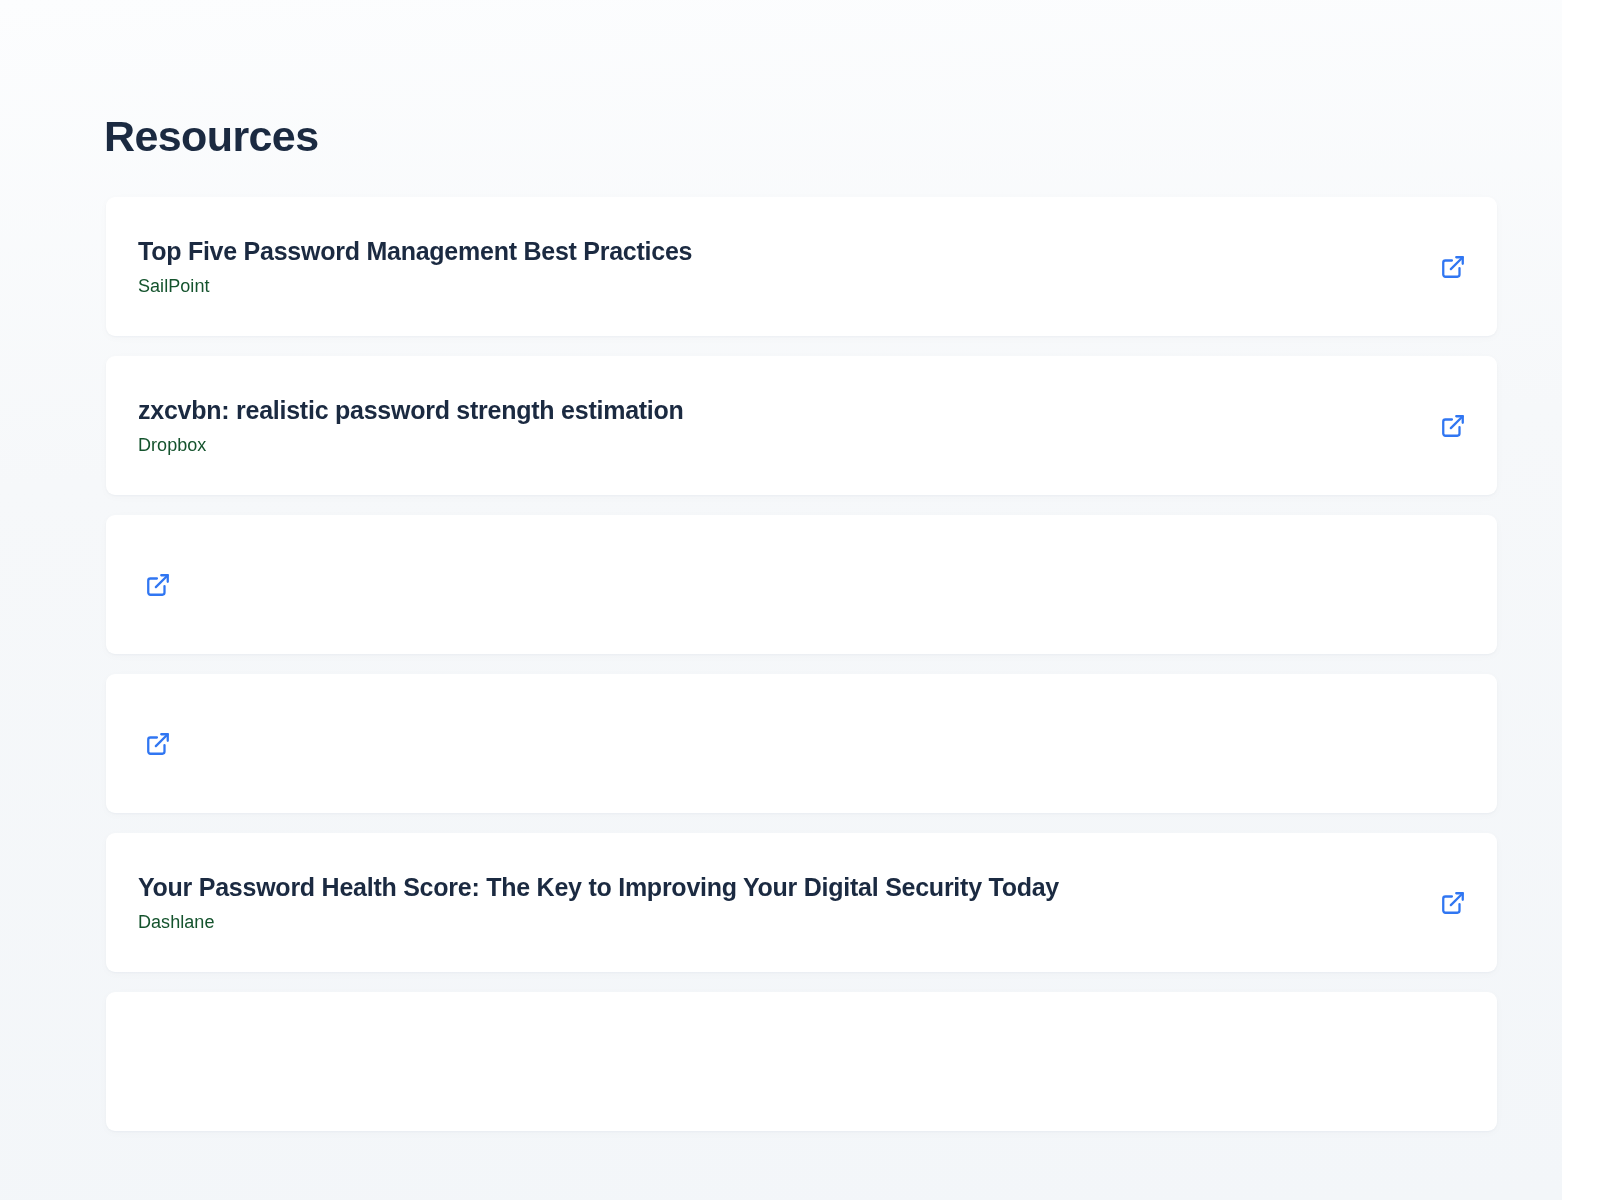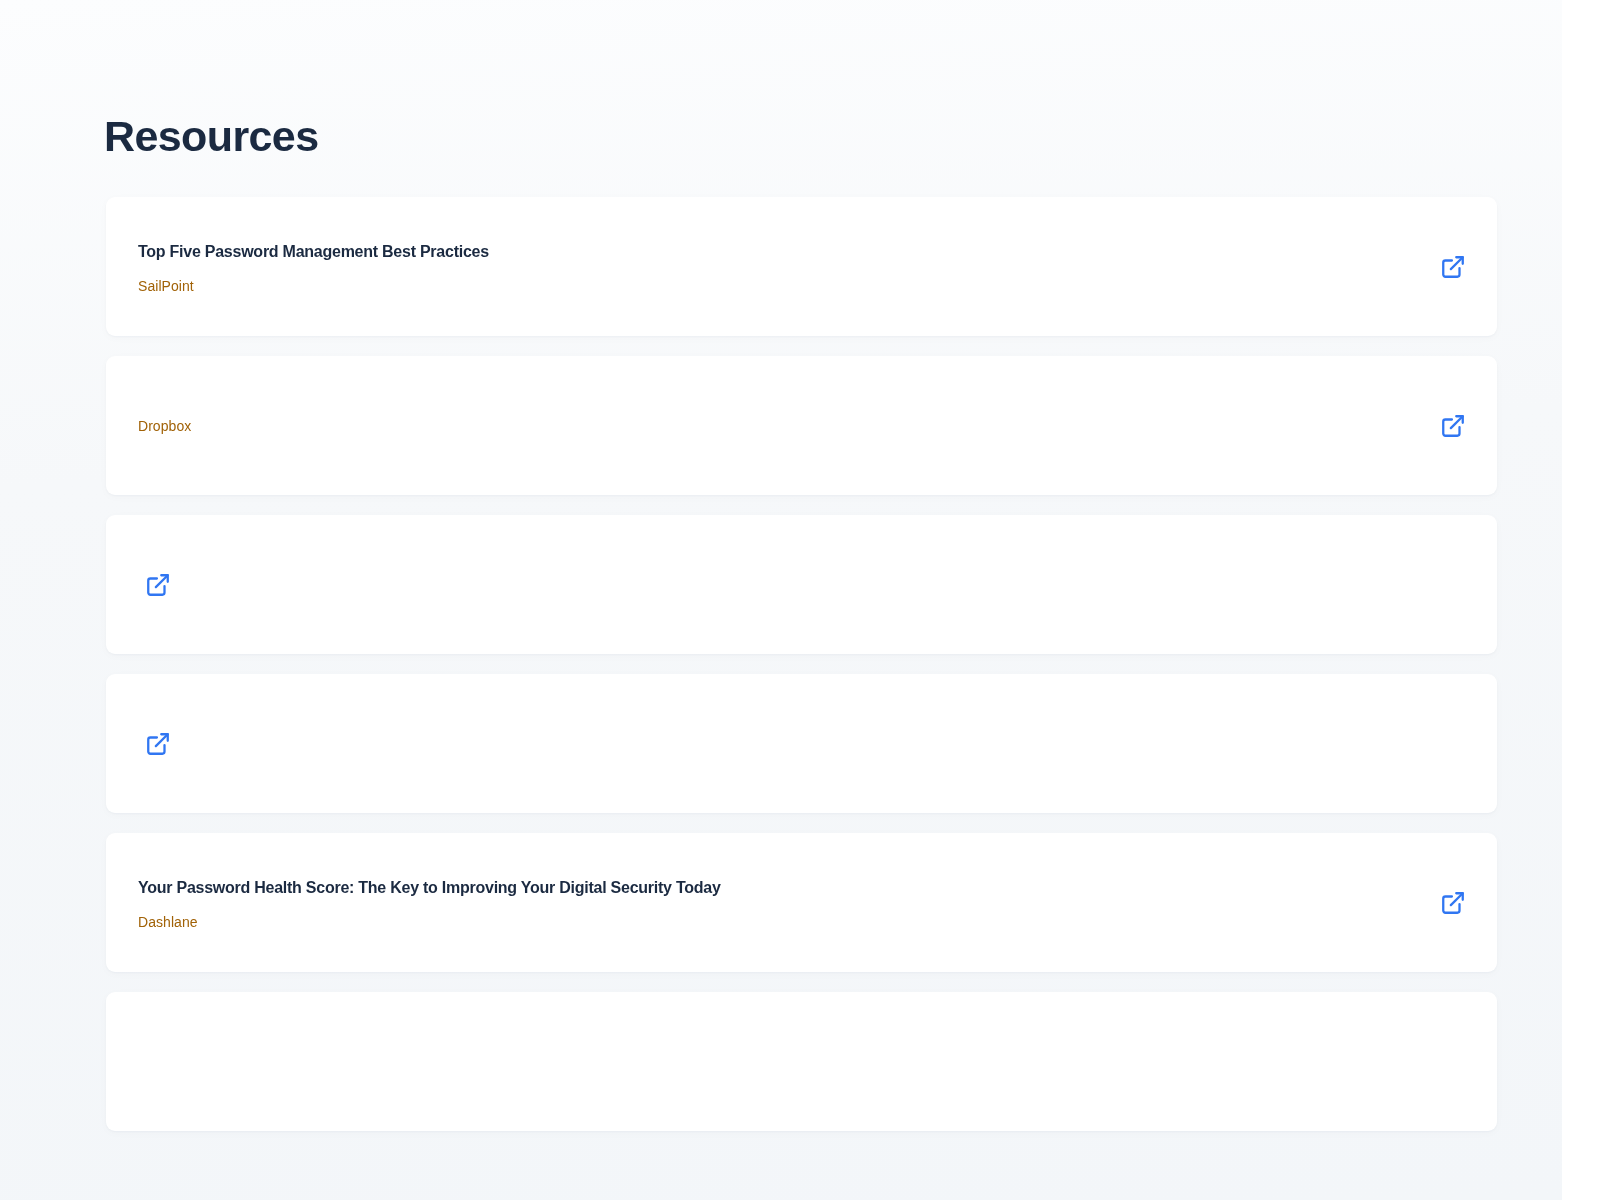--- a/index.html
+++ b/index.html
@@ -82,34 +82,34 @@
 
   .card-text {
     display: flex;
     flex-direction: column;
     justify-content: center;
     gap: 8px;
     max-width: 1230px;
   }
 
   .card-title {
-    font-size: 16px;
+    font-size: 25px;
     line-height: 31px;
     font-weight: 600;
     letter-spacing: -0.25px;
     color: #1b2a41;
     white-space: nowrap;
   }
 
   .card-source {
-    font-size: 14px;
+    font-size: 18px;
     line-height: 22px;
     font-weight: 400;
     letter-spacing: 0.05px;
-    color: #a16207;
+    color: #14532d;
     white-space: nowrap;
   }
 
   .card-action {
     flex: 0 0 auto;
     width: 40px;
     height: 40px;
     display: flex;
     align-items: center;
     justify-content: center;
@@ -144,20 +144,21 @@
           <svg width="26" height="26" viewBox="0 0 24 24" fill="none" stroke="#3076f2" stroke-width="2.1" stroke-linecap="round" stroke-linejoin="round">
             <path d="M18 13v6a2 2 0 0 1-2 2H5a2 2 0 0 1-2-2V8a2 2 0 0 1 2-2h6"></path>
             <polyline points="15 3 21 3 21 9"></polyline>
             <line x1="10" y1="14" x2="21" y2="3"></line>
           </svg>
         </div>
       </div>
 
       <div class="resource-card">
         <div class="card-text">
+          <div class="card-title">zxcvbn: realistic password strength estimation</div>
           <div class="card-source">Dropbox</div>
         </div>
         <div class="card-action">
           <svg width="26" height="26" viewBox="0 0 24 24" fill="none" stroke="#3076f2" stroke-width="2.1" stroke-linecap="round" stroke-linejoin="round">
             <path d="M18 13v6a2 2 0 0 1-2 2H5a2 2 0 0 1-2-2V8a2 2 0 0 1 2-2h6"></path>
             <polyline points="15 3 21 3 21 9"></polyline>
             <line x1="10" y1="14" x2="21" y2="3"></line>
           </svg>
         </div>
       </div>

